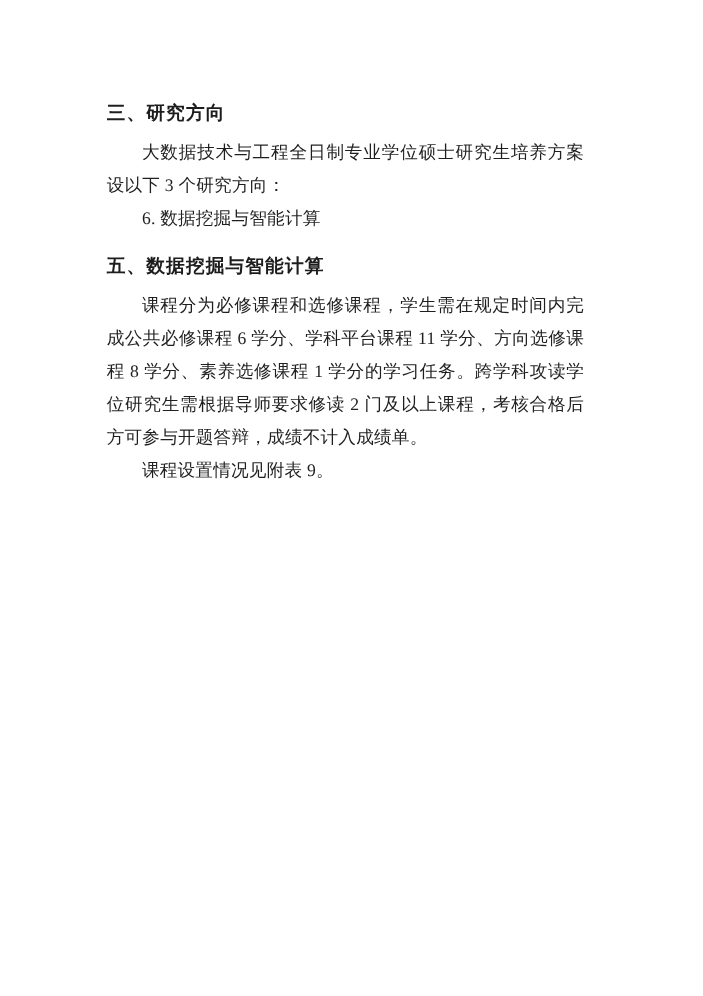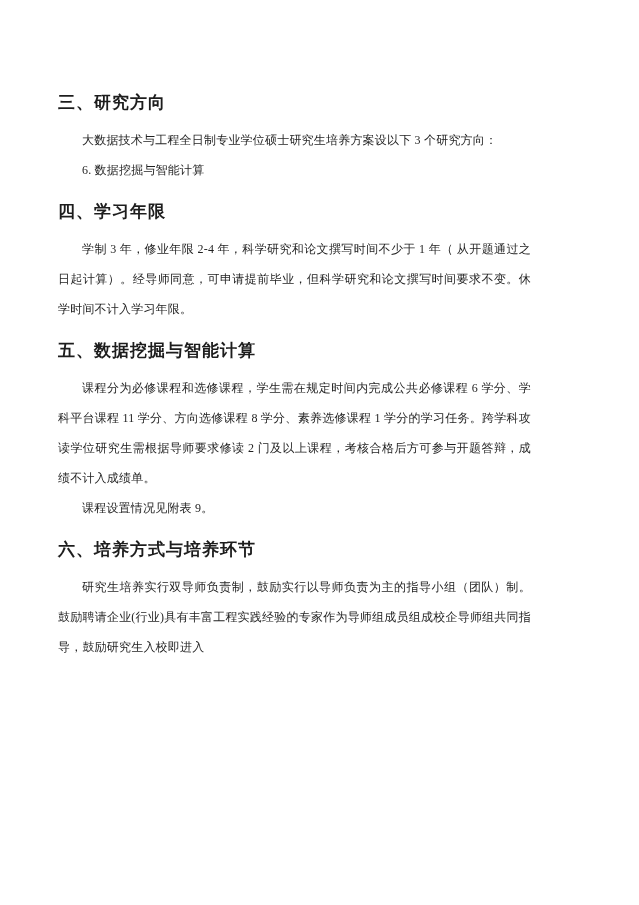--- a/index.html
+++ b/index.html
@@ -9,68 +9,60 @@
   }
   body {
     width: 639px;
     height: 905px;
     overflow: hidden;
   }
   .page {
     box-sizing: border-box;
     width: 625px;
     height: 905px;
-    padding: 88px 94px 0 58px;
+    padding: 88px 94px 0 97px;
     background: #ffffff;
   }
   .sec-heading {
     margin: 12px 0 7px 0;
     font-family: "Liberation Sans", sans-serif;
     font-weight: 700;
     font-size: 17px;
     line-height: 30px;
     letter-spacing: 1px;
     color: #1d1d1d;
     text-align: left;
   }
   section:first-child .sec-heading {
     margin-top: 0;
   }
   .body-text {
     margin: 0;
     font-family: "Liberation Serif", serif;
-    font-size: 12px;
+    font-size: 16px;
     line-height: 30px;
     color: #1f1f1f;
     text-align: justify;
     text-indent: 2em;
     letter-spacing: 0.2px;
     word-break: break-all;
   }
 </style>
 </head>
 <body>
 
 <div class="page">
 
   <section>
     <h2 class="sec-heading">三、研究方向</h2>
     <p class="body-text">大数据技术与工程全日制专业学位硕士研究生培养方案设以下 3 个研究方向：</p>
     <p class="body-text">6. 数据挖掘与智能计算</p>
   </section>
 
-  <section>
-    <h2 class="sec-heading">四、学习年限</h2>
-    <p class="body-text">学制 3 年，修业年限 2-4 年，科学研究和论文撰写时间不少于 1 年（ 从开题通过之日起计算）。经导师同意，可申请提前毕业，但科学研究和论文撰写时间要求不变。休学时间不计入学习年限。</p>
-  </section>
 
   <section>
     <h2 class="sec-heading">五、数据挖掘与智能计算</h2>
     <p class="body-text">课程分为必修课程和选修课程，学生需在规定时间内完成公共必修课程 6 学分、学科平台课程 11 学分、方向选修课程 8 学分、素养选修课程 1 学分的学习任务。跨学科攻读学位研究生需根据导师要求修读 2 门及以上课程，考核合格后方可参与开题答辩，成绩不计入成绩单。</p>
     <p class="body-text">课程设置情况见附表 9。</p>
   </section>
 
-  <section>
-    <h2 class="sec-heading">六、培养方式与培养环节</h2>
-    <p class="body-text">研究生培养实行双导师负责制，鼓励实行以导师负责为主的指导小组（团队）制。鼓励聘请企业(行业)具有丰富工程实践经验的专家作为导师组成员组成校企导师组共同指导，鼓励研究生入校即进入</p>
-  </section>
 
 </div>
 
 </body></html>

